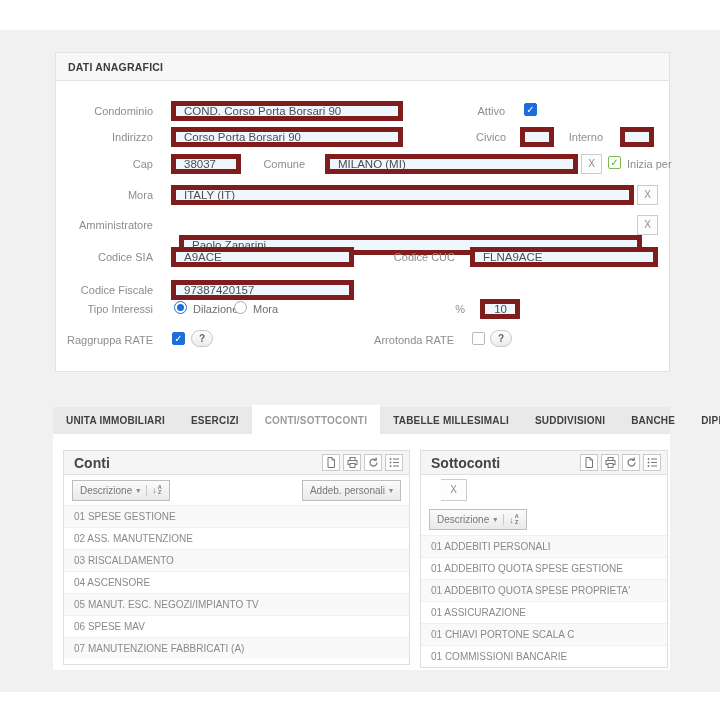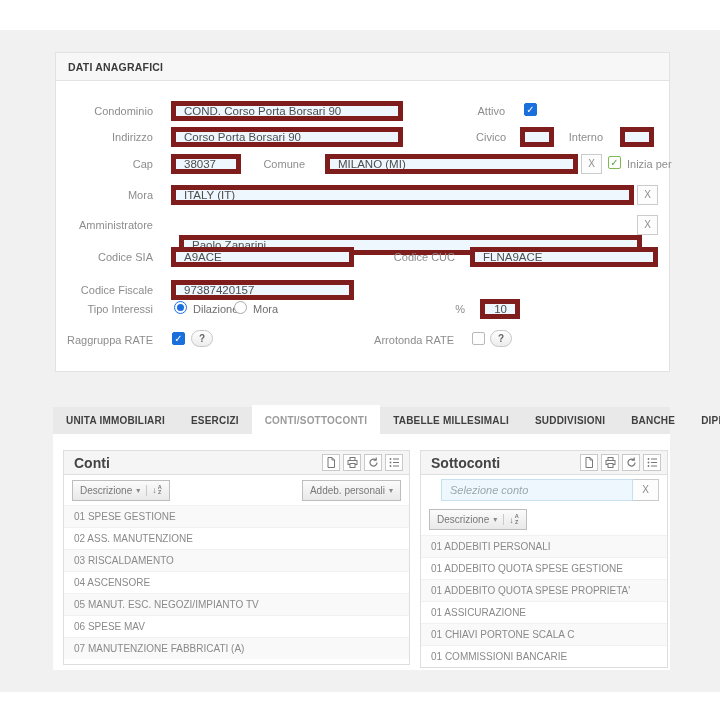--- a/index.html
+++ b/index.html
@@ -225,21 +225,20 @@
           <svg width="11" height="11" viewBox="0 0 11 11">
             <circle cx="1.5" cy="2" r="0.9" fill="#777"></circle>
             <circle cx="1.5" cy="5.5" r="0.9" fill="#777"></circle>
             <circle cx="1.5" cy="9" r="0.9" fill="#777"></circle>
             <path d="M4 2h6M4 5.5h6M4 9h6" stroke="#777" stroke-width="1.2"></path>
           </svg>
         </span>
       </button>
   </div>
   <div class="filterrow">
-    <input class="finput" placeholder="Selezione conto" style="">
     <button class="fx">X</button>
   </div>
   <div class="sortrow">
     <button class="gbtn">
       <span>Descrizione</span>
       <span class="caret">▾</span>
       <span class="azwrap">
         <span class="dn">↓</span>
         <span class="azcol">
             <span>A</span>

